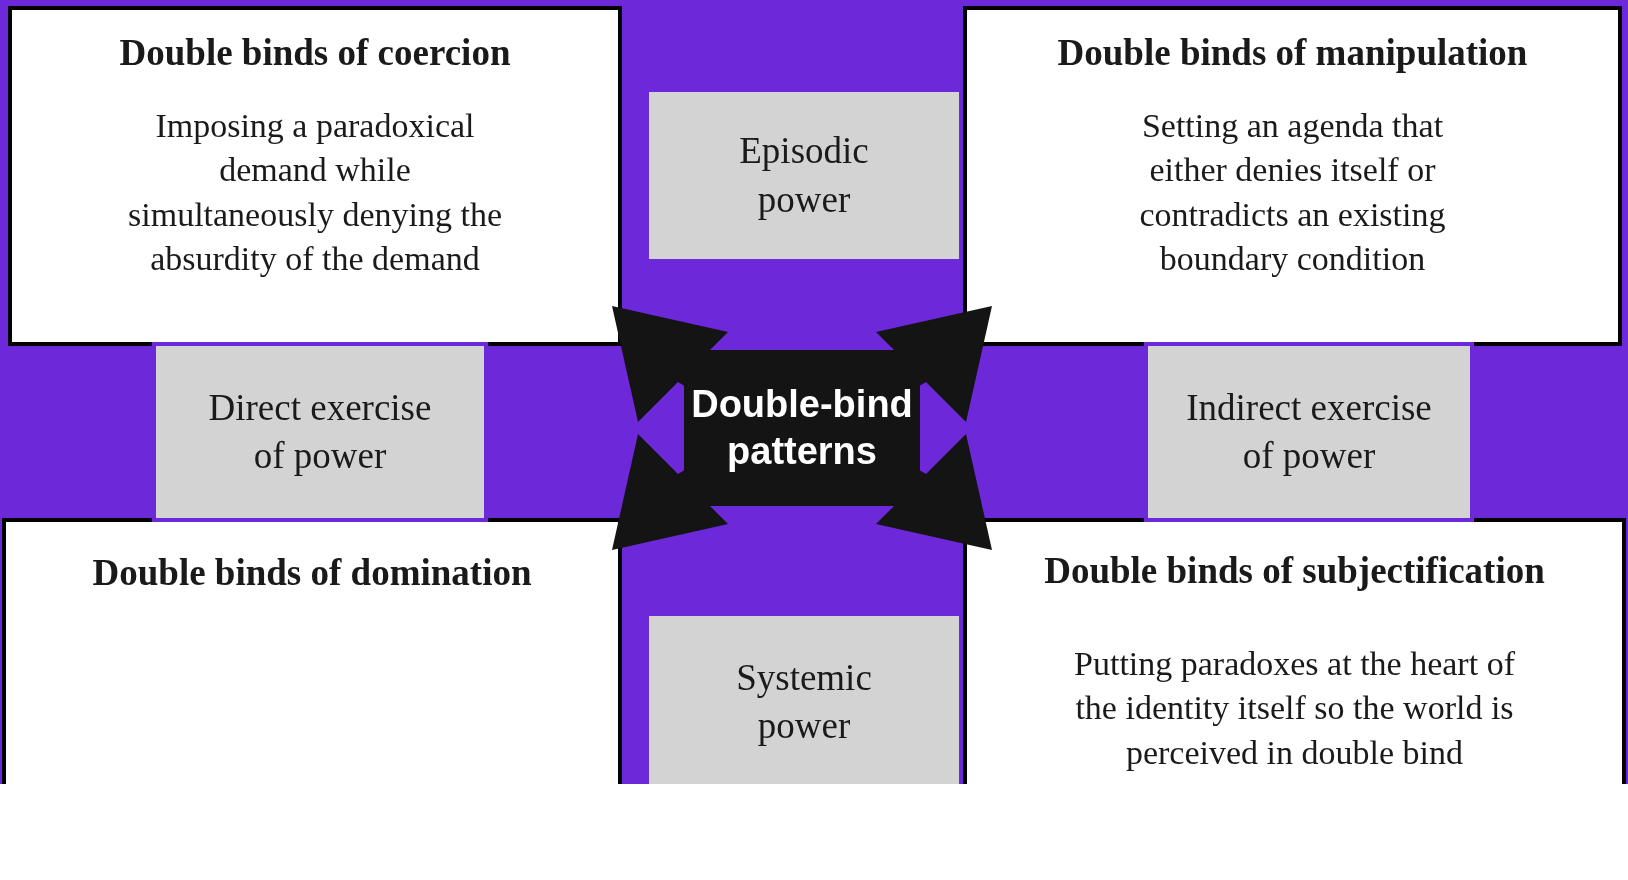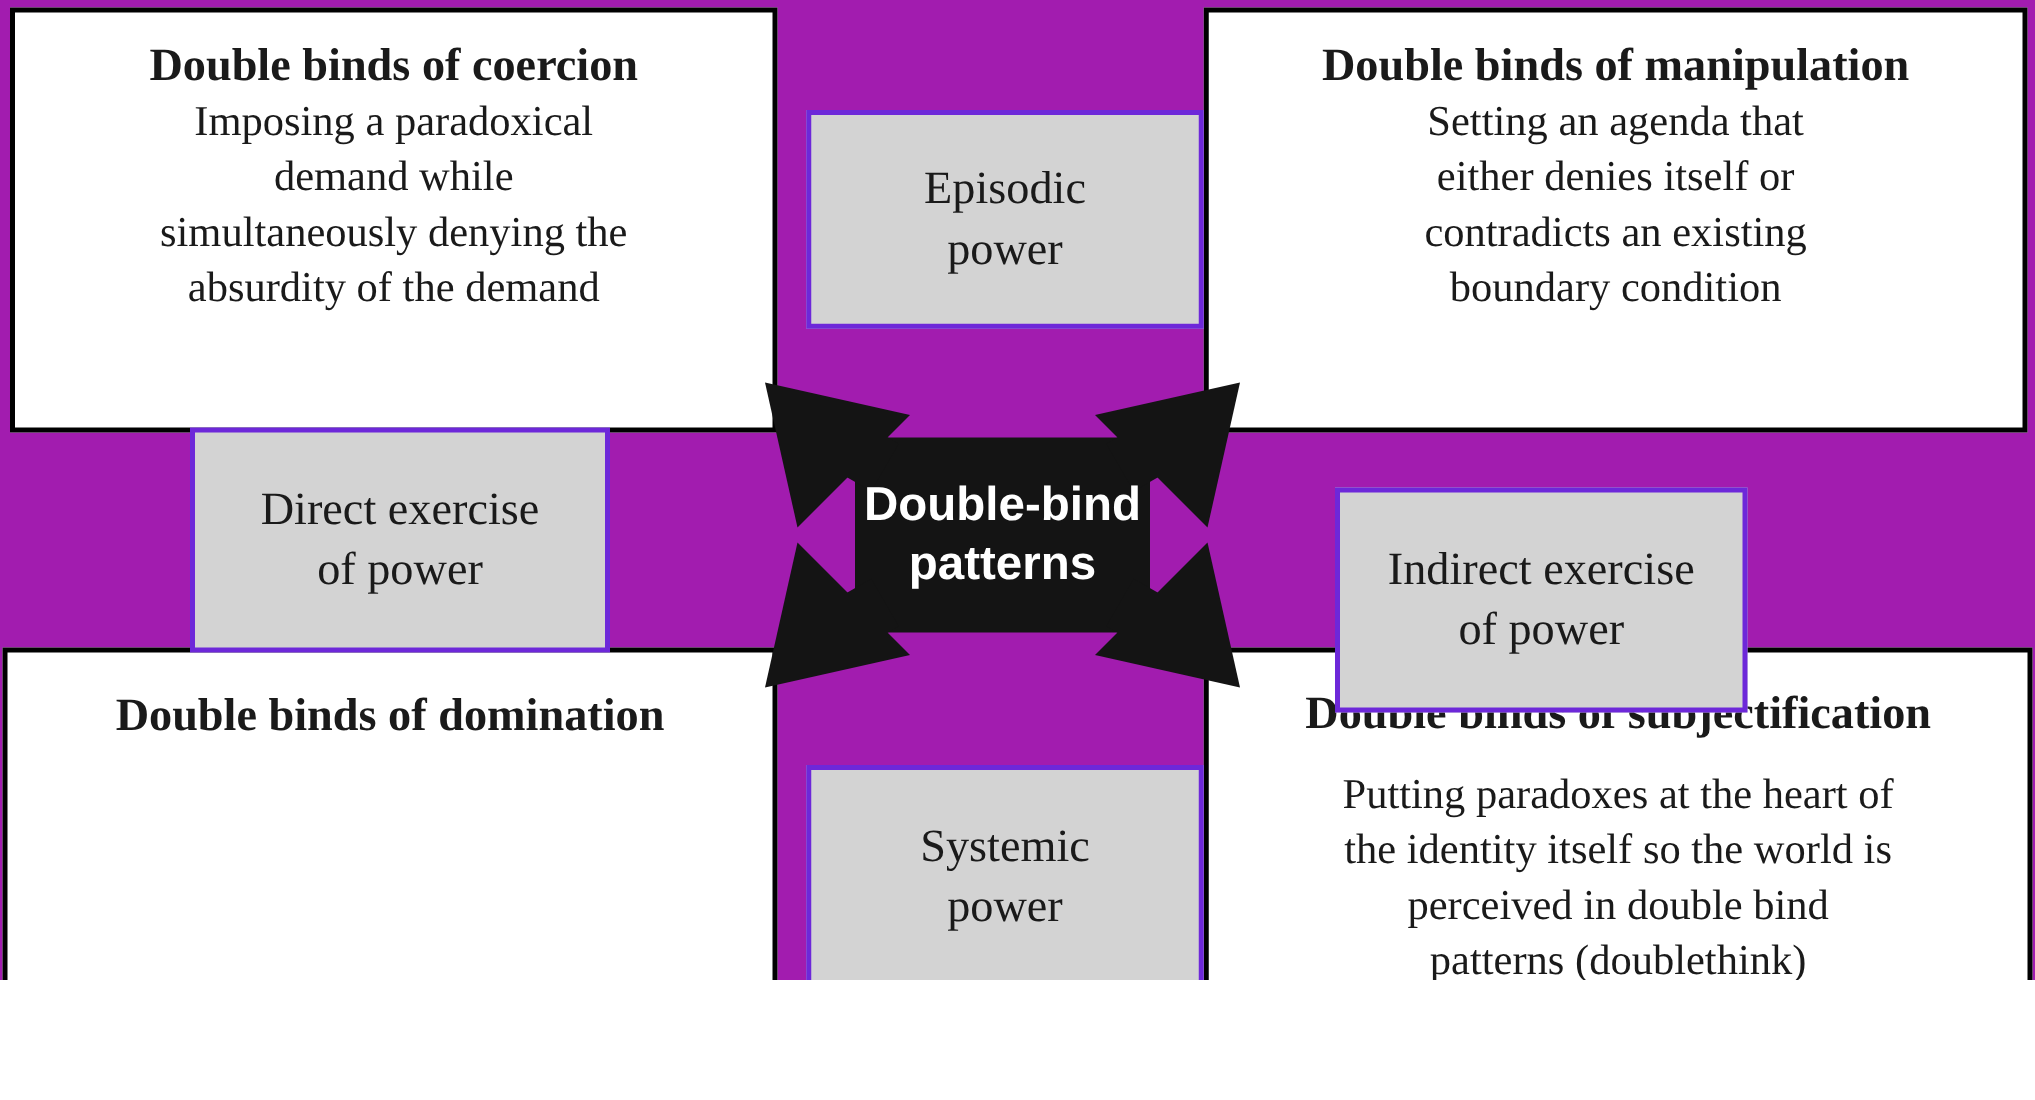--- a/index.html
+++ b/index.html
@@ -1,21 +1,21 @@
 <!DOCTYPE html>
 <html><head>
 <meta charset="utf-8">
 <style>
   * { margin: 0; padding: 0; box-sizing: border-box; }
   html, body { background: #ffffff; }
   .canvas {
     position: relative;
     width: 1628px;
     height: 784px;
-    background: #a21caf;
+    background: #6d28d9;
     font-family: "Liberation Serif", serif;
     color: #1a1a1a;
     overflow: hidden;
   }
   .qbox {
     position: absolute;
     background: #ffffff;
     border: 4px solid #000000;
     z-index: 1;
     display: flex;
@@ -28,21 +28,21 @@
     font-size: 37px;
     line-height: 1.25;
     text-align: center;
     white-space: pre-line;
   }
   .qbody {
     font-size: 34px;
     line-height: 1.3;
     text-align: center;
     white-space: pre-line;
-    margin-top: 0;
+    margin-top: 28px;
   }
   .axis {
     position: absolute;
     background: #d3d3d3;
     border: 4px solid #6d28d9;
     z-index: 2;
     display: flex;
     align-items: center;
     justify-content: center;
     text-align: center;
@@ -124,21 +124,21 @@
   <div class="axis" style="left:645px; top:612px; width:318px; height:180px;">
     <span>Systemic
 power</span>
   </div>
 
   <div class="axis" style="left:152px; top:342px; width:336px; height:180px;justify-content:center;">
     <span>Direct exercise
 of power</span>
   </div>
 
-  <div class="axis" style="left:1068px; top:342px; width:330px; height:180px;margin-top:48px;">
+  <div class="axis" style="left:1144px; top:342px; width:330px; height:180px;">
     <span>Indirect exercise
 of power</span>
   </div>
 
   <div class="center-wrap">
     <svg viewBox="0 0 388 252" aria-hidden="true">
       <rect x="76" y="48" width="236" height="156" fill="#141414"></rect>
       <line x1="100" y1="72" x2="34" y2="34" stroke="#141414" stroke-width="44"></line>
       <line x1="288" y1="72" x2="354" y2="34" stroke="#141414" stroke-width="44"></line>
       <line x1="100" y1="180" x2="34" y2="218" stroke="#141414" stroke-width="44"></line>

